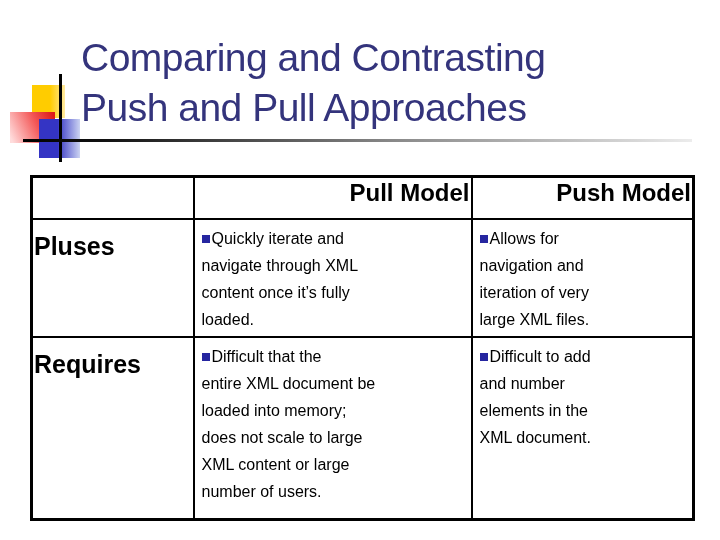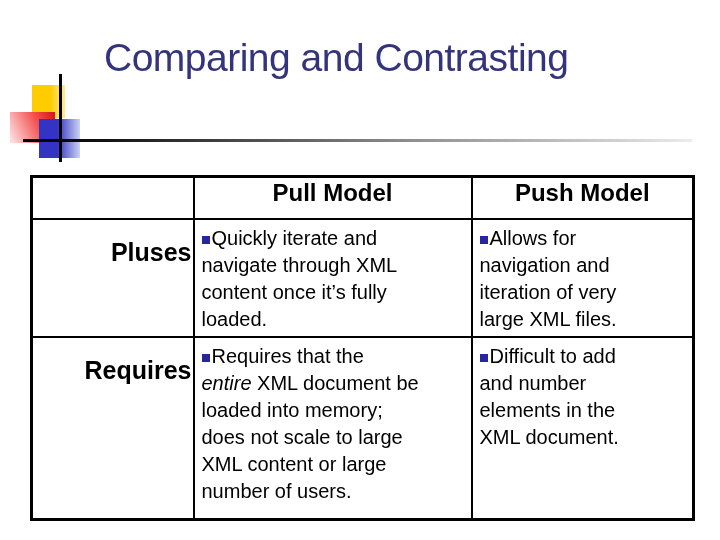--- a/index.html
+++ b/index.html
@@ -39,21 +39,21 @@
   }
   .h-rule {
     position: absolute; z-index: 2;
     left: 23px; top: 139px; width: 669px; height: 3px;
     background: linear-gradient(to right, #000 0%, #111 12%, #888 55%, #d8d8d8 92%, #ececec 100%);
   }
 
   
   .title {
     position: absolute; z-index: 3;
-    left: 104px; top: 33px;
+    left: 81px; top: 33px;
     font-size: 39px;
     line-height: 50px;
     letter-spacing: -0.5px;
     color: var(--c-title, #34347C);
     white-space: nowrap;
   }
 
   
   table.cmp {
     position: absolute;
@@ -65,58 +65,59 @@
     border: 3px solid #000;
   }
   table.cmp td {
     border: 2px solid #000;
     vertical-align: top;
     color: #000;
   }
   tr.hdr { height: 42px; }
   tr.r-pluses { height: 118px; }
   td.hdr-cell {
-    text-align: center;
+    text-align: right;
     vertical-align: middle;
     font-weight: bold;
     font-size: 24px;
   }
   td.label-cell {
-    text-align: right;
+    text-align: left;
     font-weight: bold;
     font-size: 25px;
-    padding-top: 18px;
+    padding-top: 12px;
   }
   td.body-cell {
-    font-size: 20px;
+    font-size: 16px;
     line-height: 27px;
     padding: 5px 16px 0 7px;
     white-space: pre-line;
   }
   .bullet {
     display: inline-block;
     width: 8px; height: 8px;
     background: var(--c-bullet, #2626A0);
     margin: 0 2px 1px 0;
   }
-  .em { font-style: italic; }
+  .em { }
 </style>
 </head>
 <body>
 
 <div class="slide">
 
   <div class="sq sq-yellow"></div>
   <div class="sq sq-red"></div>
   <div class="sq sq-blue"></div>
   <div class="v-line"></div>
   <div class="h-rule"></div>
 
   <div class="title">
     <div>Comparing and Contrasting</div>
+    <div>Push and Pull Approaches</div>
   </div>
 
   <table class="cmp">
     <colgroup>
       <col style="width:162px">
       <col style="width:278px">
       <col style="width:222px">
     </colgroup>
     <tbody>
         <tr class="hdr">
@@ -130,21 +131,21 @@
 navigate through XML
 content once it’s fully
 loaded.</span></td>
       <td class="body-cell"><span class="bullet"></span><span>Allows for
 navigation and
 iteration of very
 large XML files.</span></td>
     </tr>
     <tr class="r-minuses">
       <td class="label-cell">Requires</td>
-      <td class="body-cell"><span class="bullet"></span><span>Requires that the
+      <td class="body-cell"><span class="bullet"></span><span>Difficult that the
 </span><span class="em">entire</span><span> XML document be
 loaded into memory;
 does not scale to large
 XML content or large
 number of users.</span></td>
       <td class="body-cell"><span class="bullet"></span><span>Difficult to add
 and number
 elements in the
 XML document.</span></td>
     </tr>

